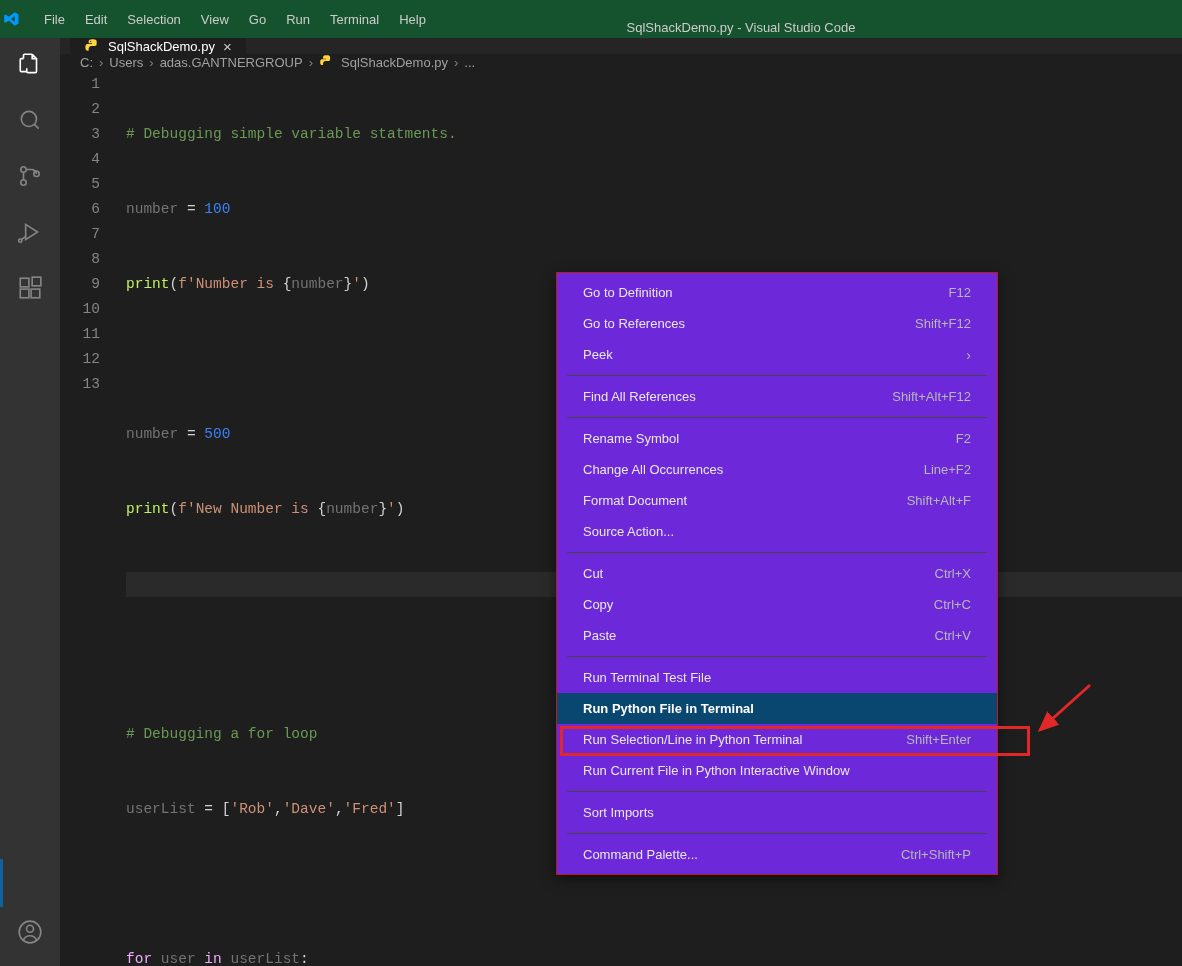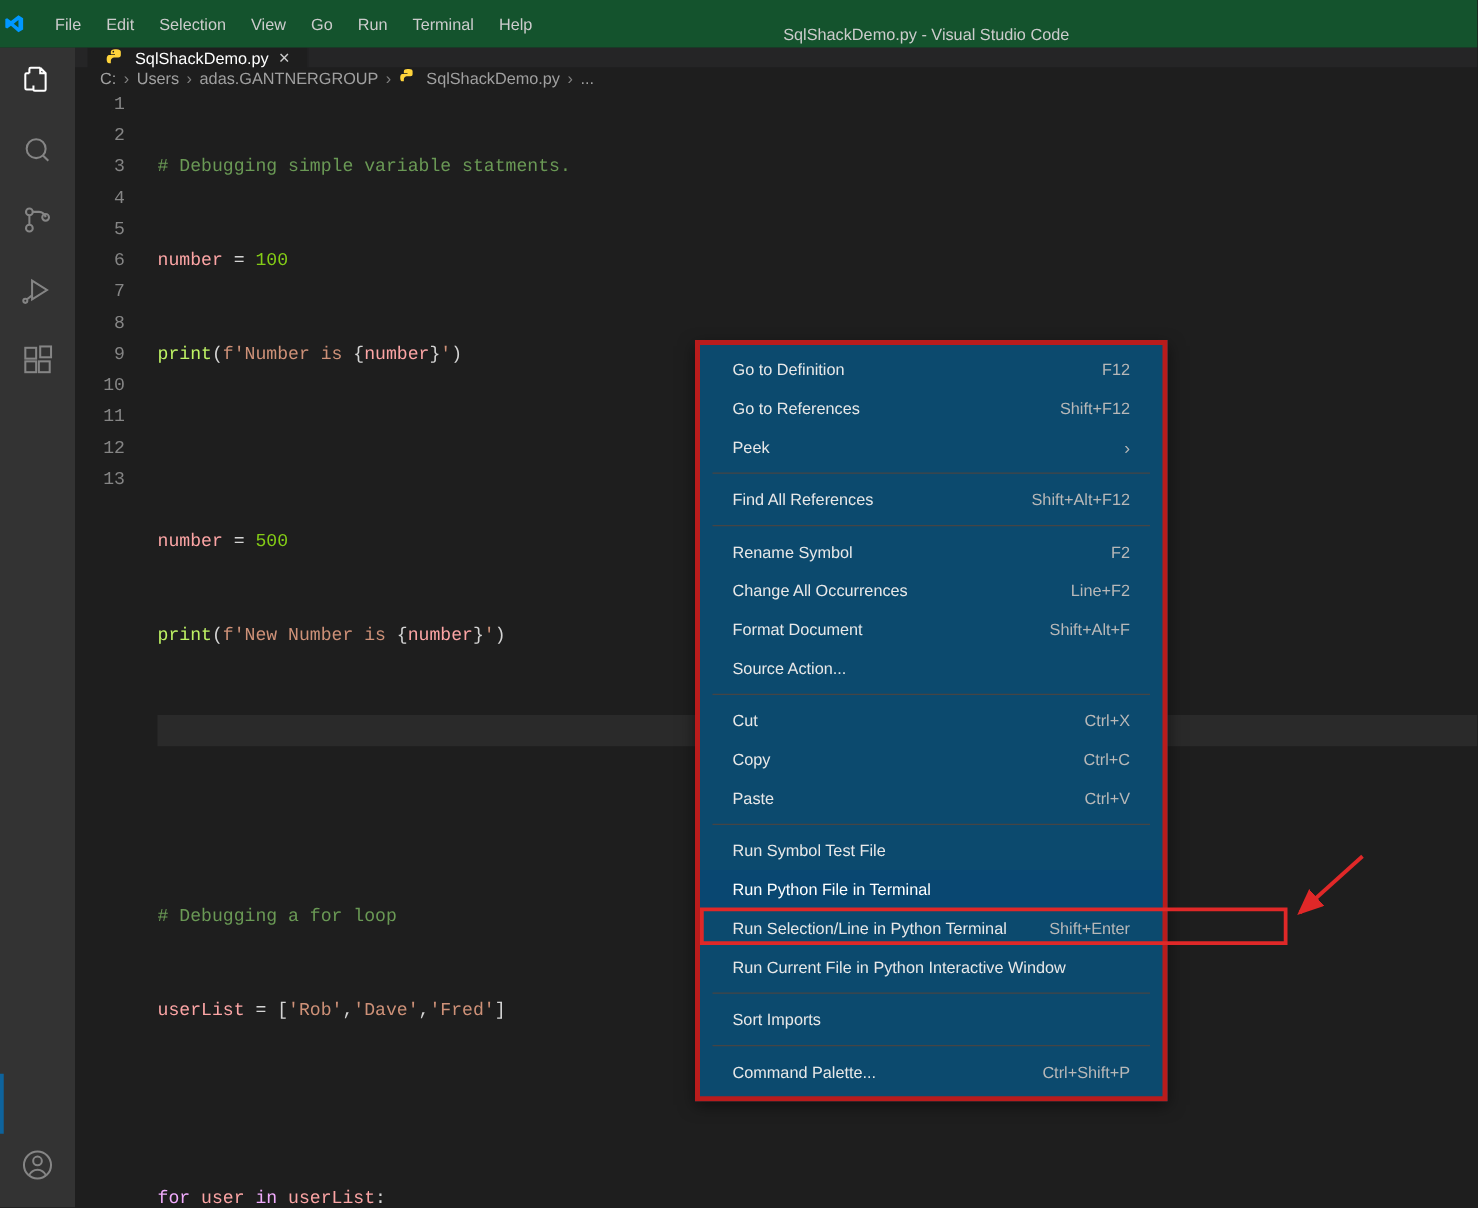--- a/index.html
+++ b/index.html
@@ -131,57 +131,58 @@
     text-align: right;
     color: #858585;
     padding-right: 26px;
     user-select: none;
   }
   .gutter div { height: 25px; }
   .code-lines { flex:1; white-space: pre; color: #d4d4d4; }
   .code-lines div { height:25px; }
   .cursor-line { background: #2a2a2a; }
   .c-comment { color:#6a9955;margin-top:41px; }
-  .c-ident { color:#fca5a5;margin-top:11px; }
-  .c-num { color:#84cc16; }
+  .c-ident { color:#737373;margin-top:11px; }
+  .c-num { color:#3b82f6; }
   .c-func { color:#bef264;text-align:center; }
   .c-str { color:#ce9178; }
   .c-kw { color:#f0abfc; }
   .c-paren { color:#d4d4d4; }
   .red-box {
     position:absolute;
     border: 3px solid #e02828;
     pointer-events:none;
   }
   
   .context-menu {
     position: absolute;
     left: 556px;
     top: 272px;
-    width: 378px;
-    background: #0c4a6e;
-    border: 4px solid #b91c1c;
+    width: 442px;
+    background: #6d28d9;
+    border: 1px solid #b91c1c;
     box-shadow: 0 4px 12px rgba(0,0,0,0.5);
     color: #cccccc;
     font-size: 13px;
     padding: 4px 0;
   }
   .ctx-item {
     display:flex;
     justify-content: space-between;
     align-items: center;
     padding: 5px 26px;
     height: 31px;
     cursor:pointer;
     color:#e8e8e8;
   }
   .ctx-item .shortcut { color:#b8b8b8; }
   .ctx-item.highlight {
     background: #094771;
     color:#ffffff;
+    font-weight:bold;
   }
   .ctx-sep {
     height:1px;
     background:#454545;
     margin: 5px 10px;
   }
   .ctx-chevron {
     color:#b8b8b8;
     font-size: 14px;
   }
@@ -370,21 +371,21 @@
   <div class="ctx-item">
       <span>Copy</span>
       <span class="shortcut">Ctrl+C</span>
     </div>
   <div class="ctx-item">
       <span>Paste</span>
       <span class="shortcut">Ctrl+V</span>
     </div>
   <div class="ctx-sep"></div>
   <div class="ctx-item">
-      <span>Run Symbol Test File</span>
+      <span>Run Terminal Test File</span>
       <span></span>
     </div>
   <div class="ctx-item highlight">
       <span>Run Python File in Terminal</span>
       <span></span>
     </div>
   <div class="ctx-item">
       <span>Run Selection/Line in Python Terminal</span>
       <span class="shortcut">Shift+Enter</span>
     </div>

